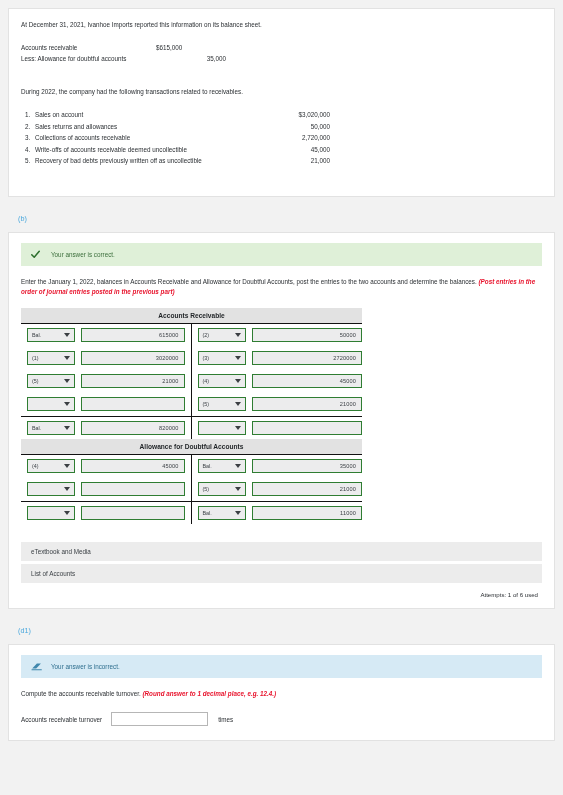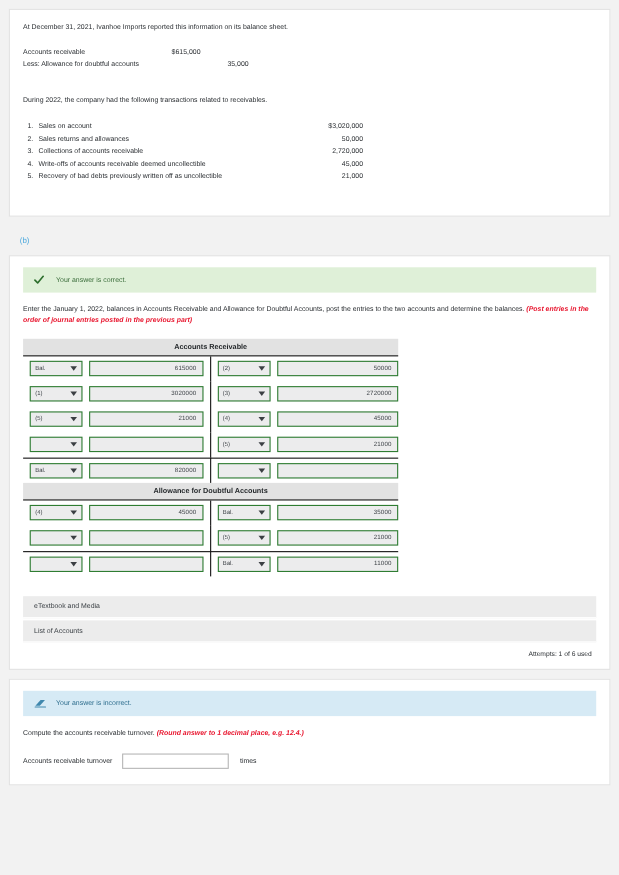--- a/index.html
+++ b/index.html
@@ -406,20 +406,21 @@
       <div style="height:16px"></div>
 
       <div class="strip">eTextbook and Media</div>
       <div class="strip">List of Accounts</div>
       <div class="attempts">Attempts: 1 of 6 used</div>
 
     </div>
   </div>
 
   <div class="section">
+    <div class="section-head">(d1)</div>
     <div class="section-body" style="padding-bottom:14px">
 
       <div class="alert incorrect">
         <span class="ic">
           <svg width="11" height="9" viewBox="0 0 14 11">
             <path d="M1.5 8.2 L7.5 1.6 L12.6 1.6 L6.6 8.2 Z" fill="#3f87ad"></path>
             <path d="M1.2 9.6 L13.2 9.6" stroke="#3f87ad" stroke-width="1.3" stroke-linecap="round"></path>
           </svg>
         </span>
         <span class="msg">Your answer is incorrect.</span>

